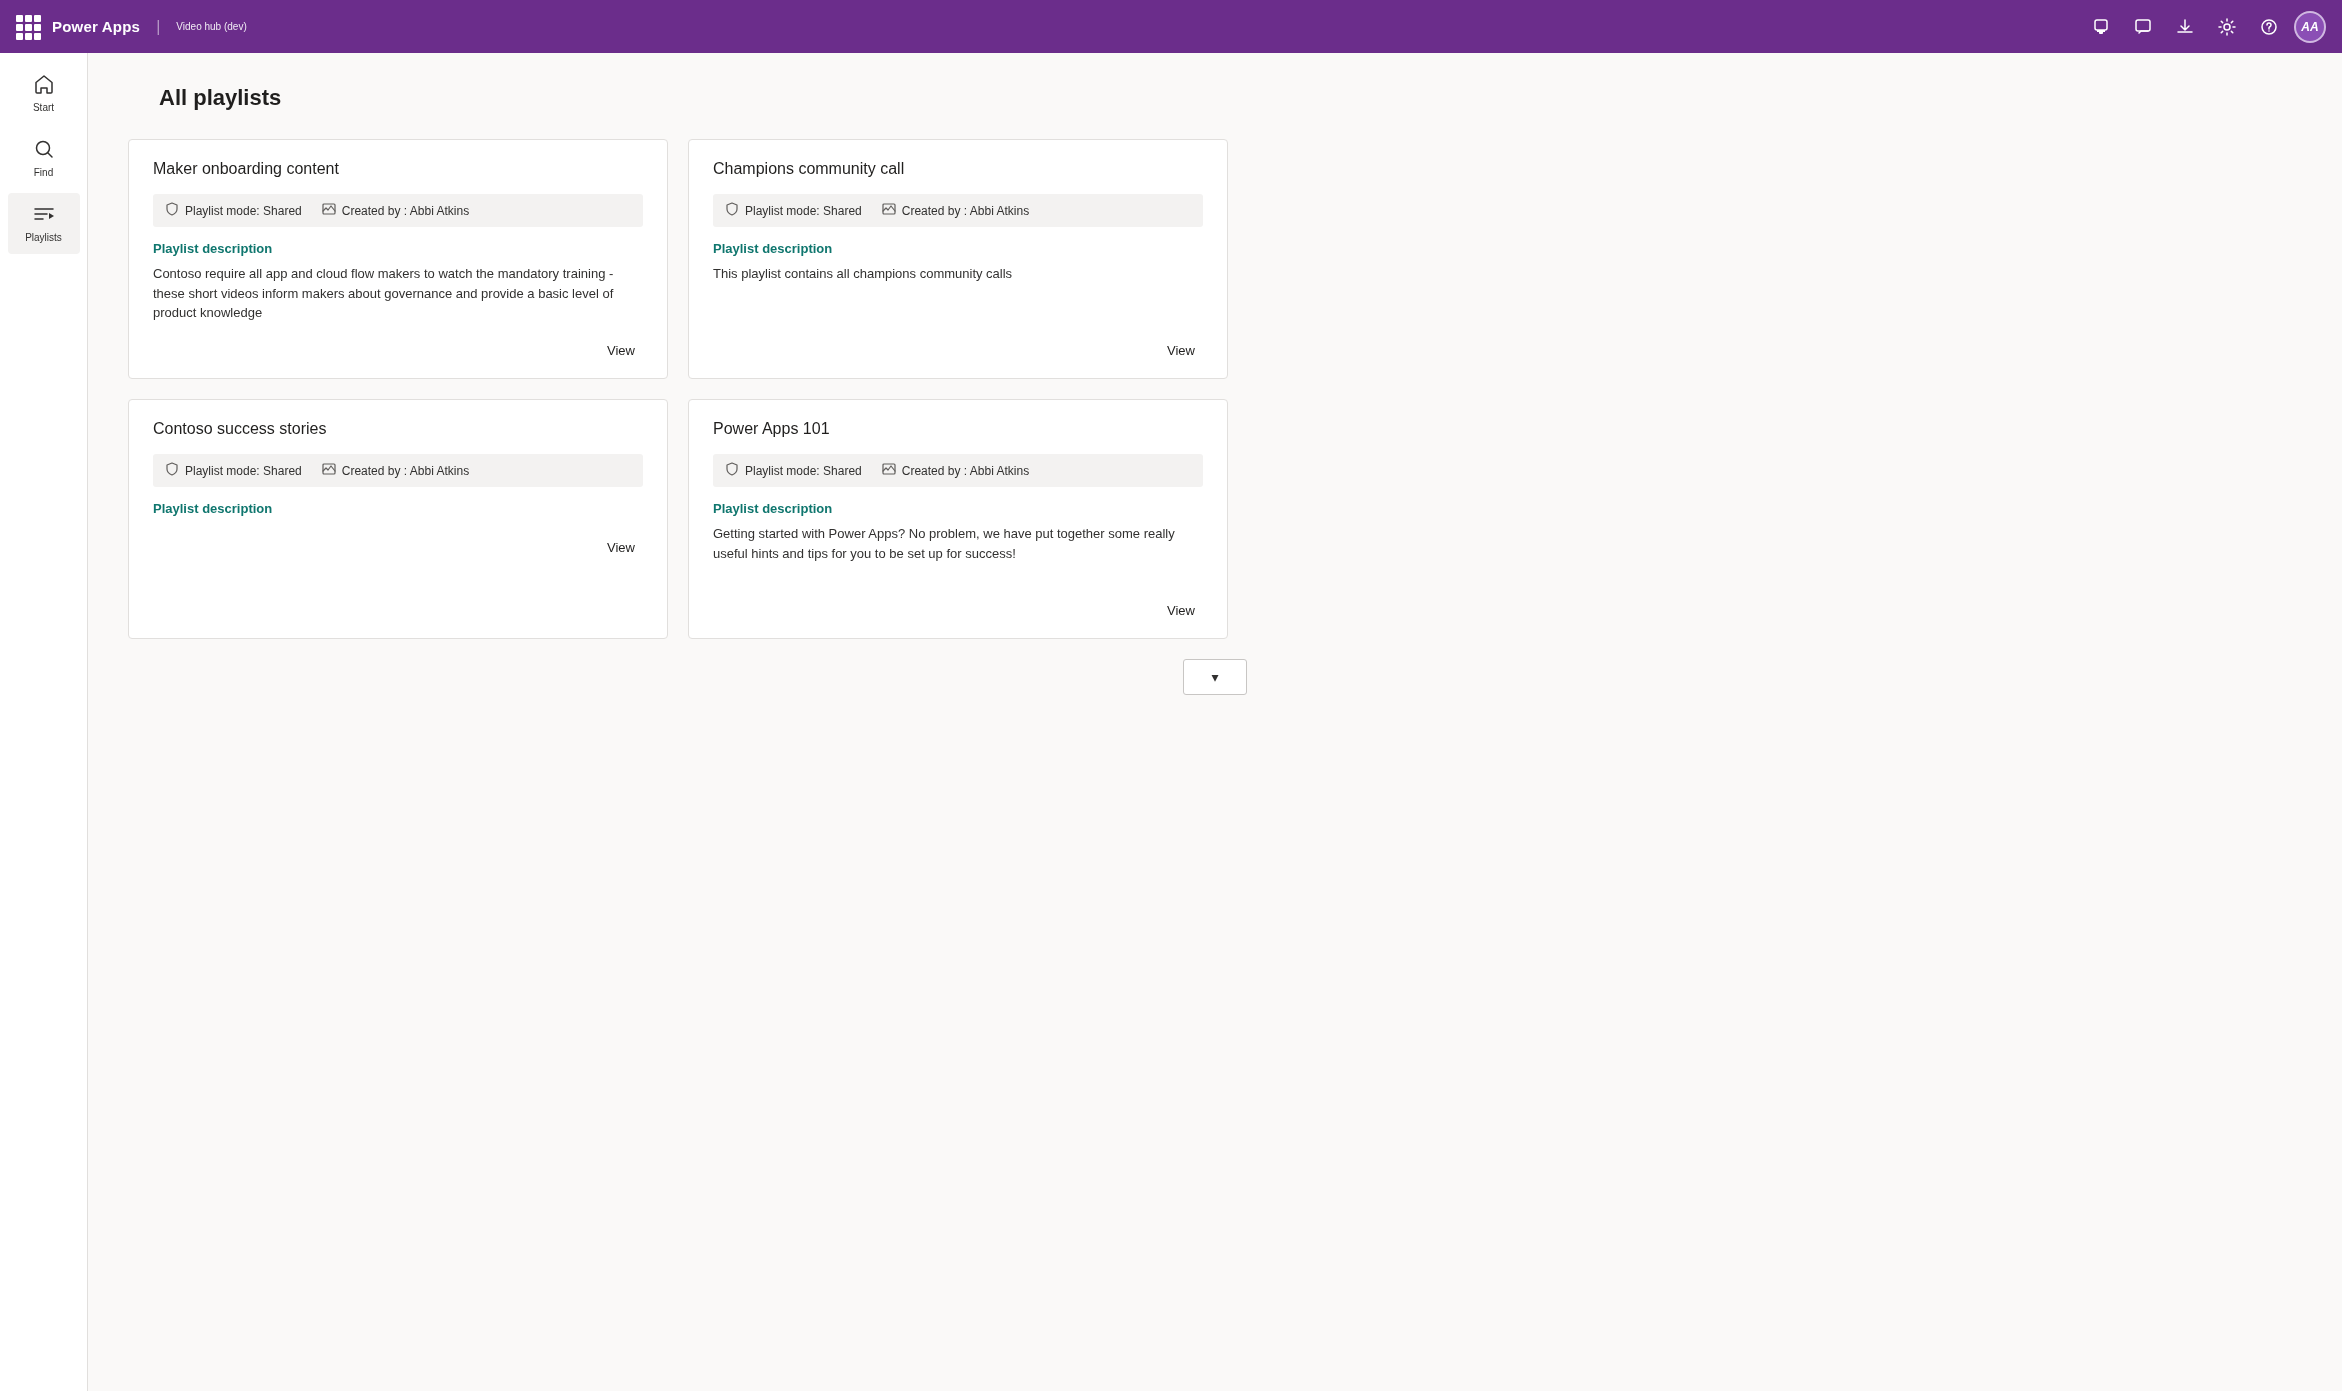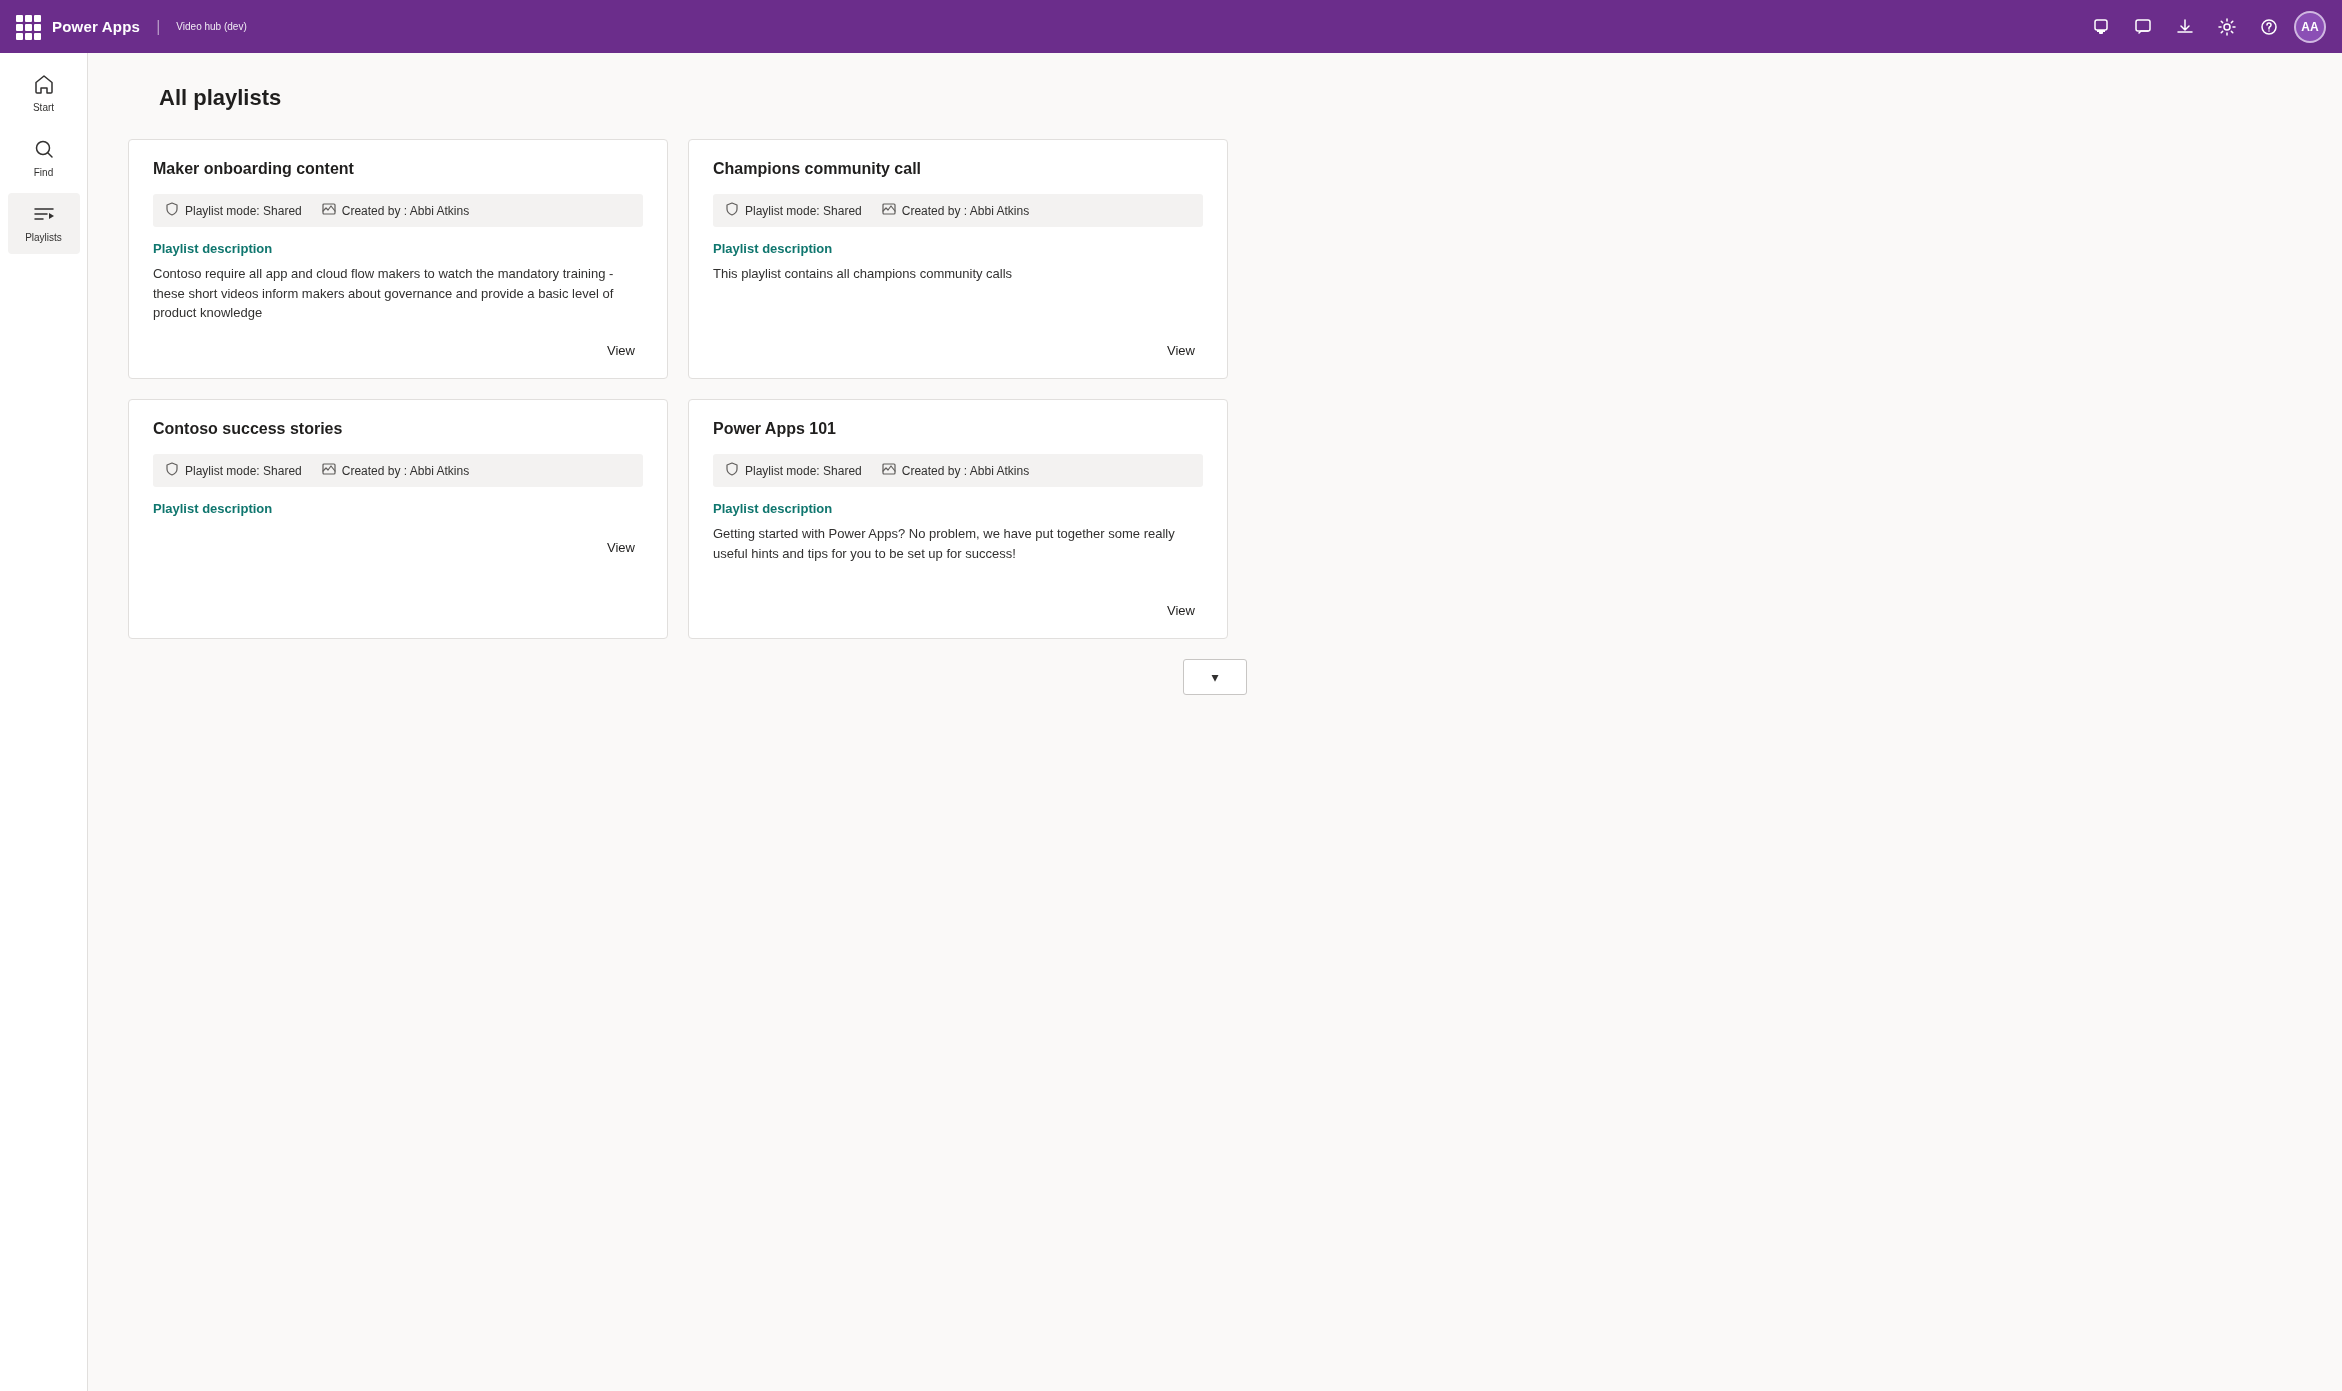--- a/index.html
+++ b/index.html
@@ -46,20 +46,21 @@
     }
     .app-subtitle {
       font-size: 10px;
       font-weight: 400;
       color: rgba(255,255,255,0.9);
     }
     .top-nav-right {
       display: flex;
       align-items: center;
       gap: 8px;
+      font-style: italic;
     }
     .nav-icon-btn {
       width: 34px; height: 34px;
       display: flex; align-items: center; justify-content: center;
       border-radius: 4px;
       cursor: pointer;
       color: white;
       font-size: 16px;
       transition: background 0.15s;
     }
@@ -146,21 +147,21 @@
       border: 1px solid #e1dfdd;
       border-radius: 4px;
       padding: 20px 24px 16px;
       display: flex;
       flex-direction: column;
       min-height: 240px;
       position: relative;
     }
     .card-title {
       font-size: 16px;
-      font-weight: 700;
+      font-weight: 400;
       color: #201f1e;
       margin-bottom: 16px;
     }
     .card-meta {
       display: flex;
       align-items: center;
       gap: 20px;
       padding: 8px 12px;
       background: #f3f2f1;
       border-radius: 3px;

